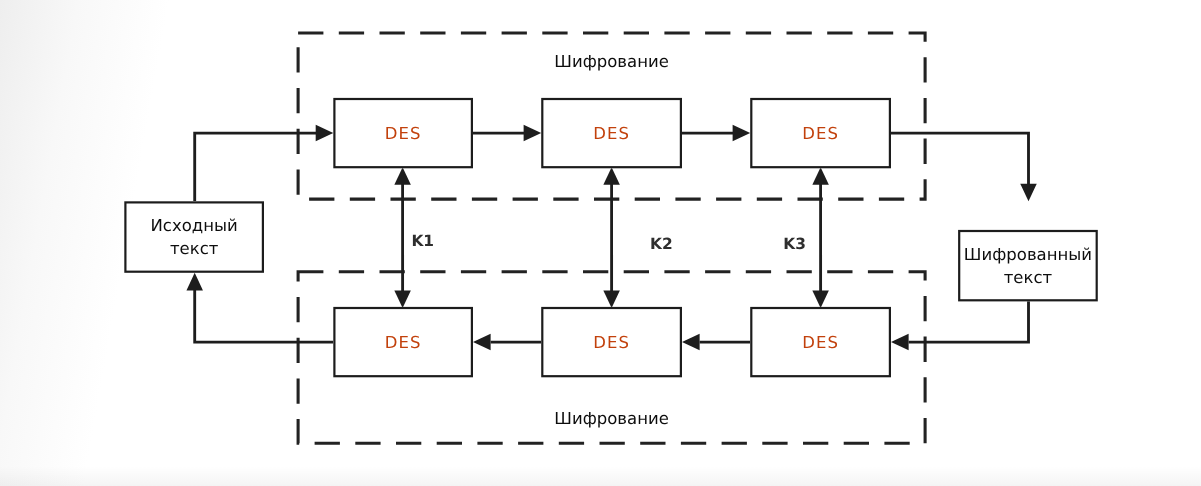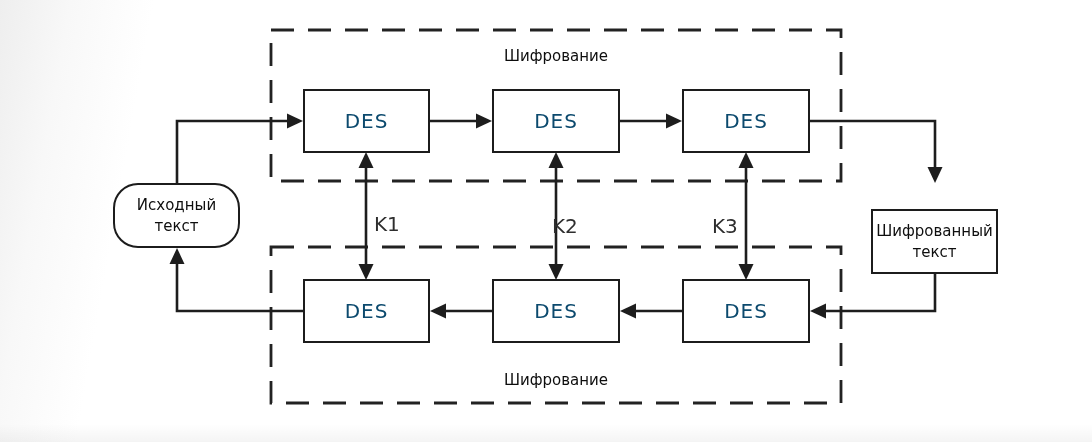--- a/index.html
+++ b/index.html
@@ -20,30 +20,30 @@
   .box{
     position:absolute;z-index:2;
     box-sizing:border-box;
     border:2.5px solid #1c1c1c;
     background:#ffffff;
     display:flex;align-items:center;justify-content:center;
     text-align:center;
     color:#0e0e0e;
     font-size:15px;line-height:21px;
   }
-  .des-label{color:#0c4a6e;letter-spacing:1px;font-size:20px;}
+  .des-label{color:#c2410c;letter-spacing:1px;font-size:15px;}
   .region-title{
     position:absolute;z-index:2;
     left:271px;width:570px;
     text-align:center;
     font-size:15px;color:#0d0d0d;
   }
   .key-label{
     position:absolute;z-index:2;
-    font-size:20px;color:#2e2e2e;
+    font-size:14px;color:#2e2e2e;font-weight:bold;
   }
   .io-text{padding:0 8px;}
 </style>
 </head>
 <body>
 
 <div class="canvas">
 
   <svg class="wires" width="1092" height="442" viewBox="0 0 1092 442">
 
@@ -123,24 +123,24 @@
   <div class="box" style="left:303px;top:279px;width:127px;height:64px;">
     <span class="des-label">DES</span>
   </div>
   <div class="box" style="left:492px;top:279px;width:128px;height:64px;">
     <span class="des-label">DES</span>
   </div>
   <div class="box" style="left:682px;top:279px;width:128px;height:64px;">
     <span class="des-label">DES</span>
   </div>
 
-  <div class="box" style="left:113px;top:183px;width:127px;height:65px;border-radius:25px;">
+  <div class="box" style="left:113px;top:183px;width:127px;height:65px;">
     <span class="io-text">Исходный текст</span>
   </div>
   <div class="box" style="left:871px;top:183px;width:127px;height:65px;margin-top:26px;">
     <span class="io-text">Шифрованный текст</span>
   </div>
 
   <div class="key-label" style="left:374px;top:212px;">K1</div>
-  <div class="key-label" style="left:552px;top:214px;">K2</div>
+  <div class="key-label" style="left:591px;top:214px;">K2</div>
   <div class="key-label" style="left:712px;top:214px;">K3</div>
 
 </div>
 
 </body></html>

